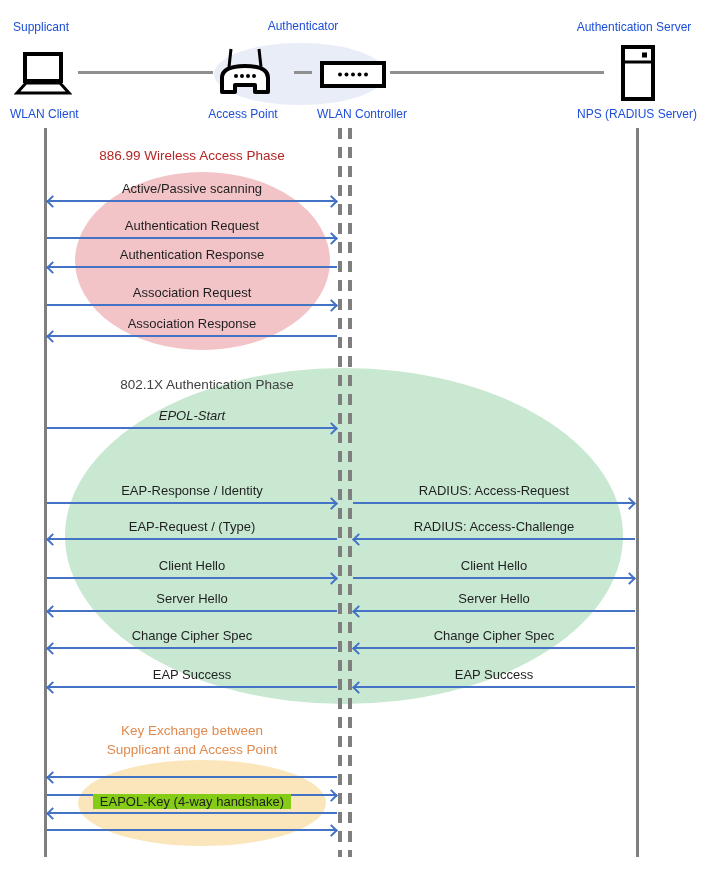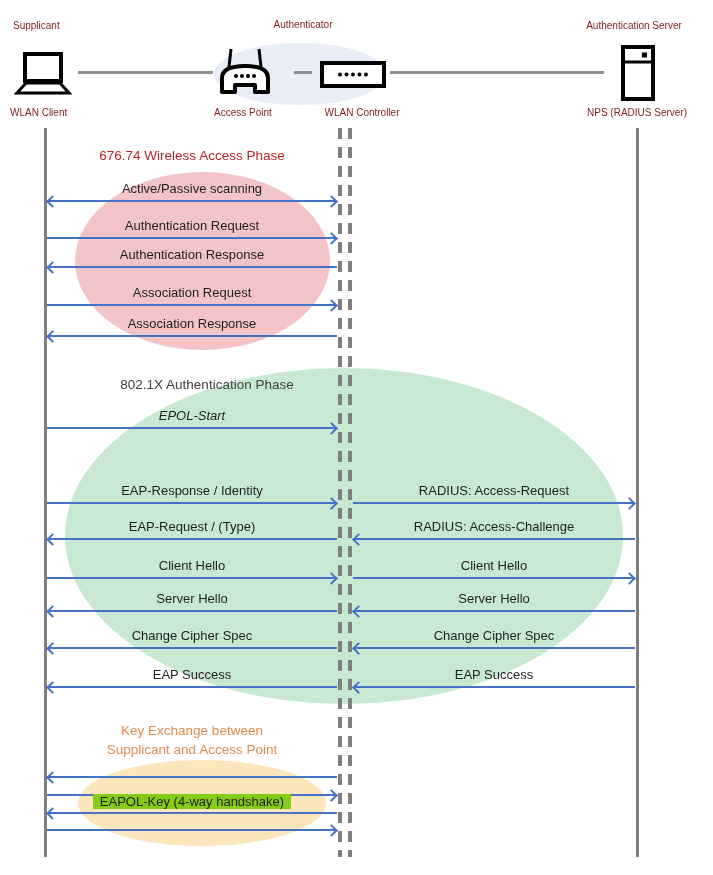--- a/index.html
+++ b/index.html
@@ -11,21 +11,21 @@
   .el-authenticator { left:214px; top:43px;  width:172px; height:62px;  background:#E9EDF8; }
   .el-phase1        { left:75px;  top:172px; width:255px; height:178px; background:#F2C4C7; }
   .el-phase2        { left:65px;  top:368px; width:558px; height:336px; background:#C9E8D2; }
   .el-phase3        { left:78px;  top:760px; width:248px; height:86px;  background:#FBE6BC; }
 
   .lifeline { position:absolute; top:128px; height:729px; }
   .solid-line  { width:3px; background:#7f7f7f; }
   .dashed-line { width:4px; background:repeating-linear-gradient(to bottom,#7f7f7f 0 11px,transparent 11px 19px); }
   .connector { position:absolute; height:3px; background:#8f8f8f; top:71px; }
 
-  .label { position:absolute; font-size:10px; color:#7f1d1d; white-space:nowrap; }
+  .label { position:absolute; font-size:12px; color:#1d4ed8; white-space:nowrap; }
   .center { text-align:center; }
 
   .phase-title { position:absolute; font-size:13.5px; text-align:center; white-space:nowrap; line-height:19px; }
   .pt1 { color:#B42525; }
   .pt2 { color:#404040; }
   .pt3 { color:#E08A4E; }
 
   .msg { position:absolute; height:24px; }
   .msg-label { position:absolute; left:0; right:0; bottom:6px; text-align:center; font-size:13px; color:#1f1f1f; white-space:nowrap; }
   .arrow { position:absolute; left:0; right:0; bottom:0; height:2px; background:#4472C4; }
@@ -94,21 +94,21 @@
       <line x1="2" y1="17" x2="32" y2="17" stroke="#000" stroke-width="3"></line>
       <rect x="21" y="7.5" width="5" height="5" fill="#000"></rect>
     </svg>
   </div>
 
   <div class="label" style="left:10px; top:107px;">WLAN Client</div>
   <div class="label center" style="left:183px; top:107px; width:120px;">Access Point</div>
   <div class="label center" style="left:292px; top:107px; width:140px;">WLAN Controller</div>
   <div class="label center" style="left:547px; top:107px; width:180px;">NPS (RADIUS Server)</div>
 
-  <div class="phase-title pt1" style="left:47px; top:146px; width:290px;">676.74 Wireless Access Phase</div>
+  <div class="phase-title pt1" style="left:47px; top:146px; width:290px;">886.99 Wireless Access Phase</div>
   <div class="phase-title pt2" style="left:62px; top:375px; width:290px;">802.1X Authentication Phase</div>
   <div class="phase-title pt3" style="left:47px; top:721px; width:290px;">
     <div>Key Exchange between</div>
     <div>Supplicant and Access Point</div>
   </div>
 
   <div class="msg" style="left:47px; top:178px; width:290px;">
     <div class="msg-label">Active/Passive scanning</div>
     <div class="arrow">
         <span class="head head-l"></span>

